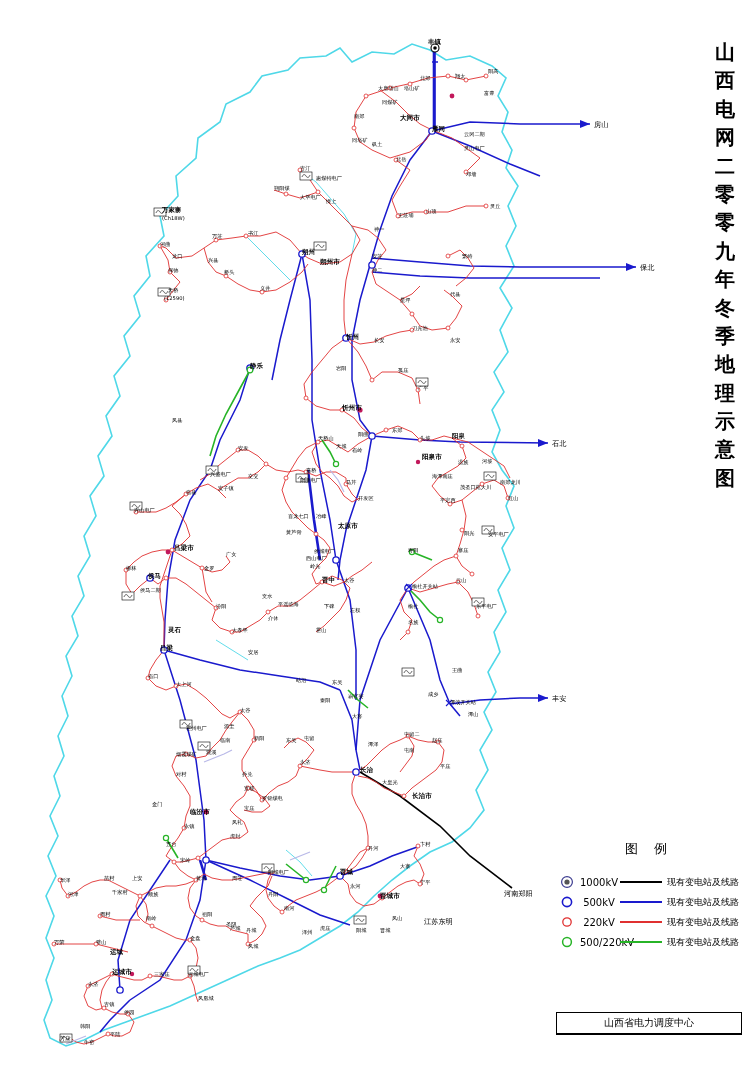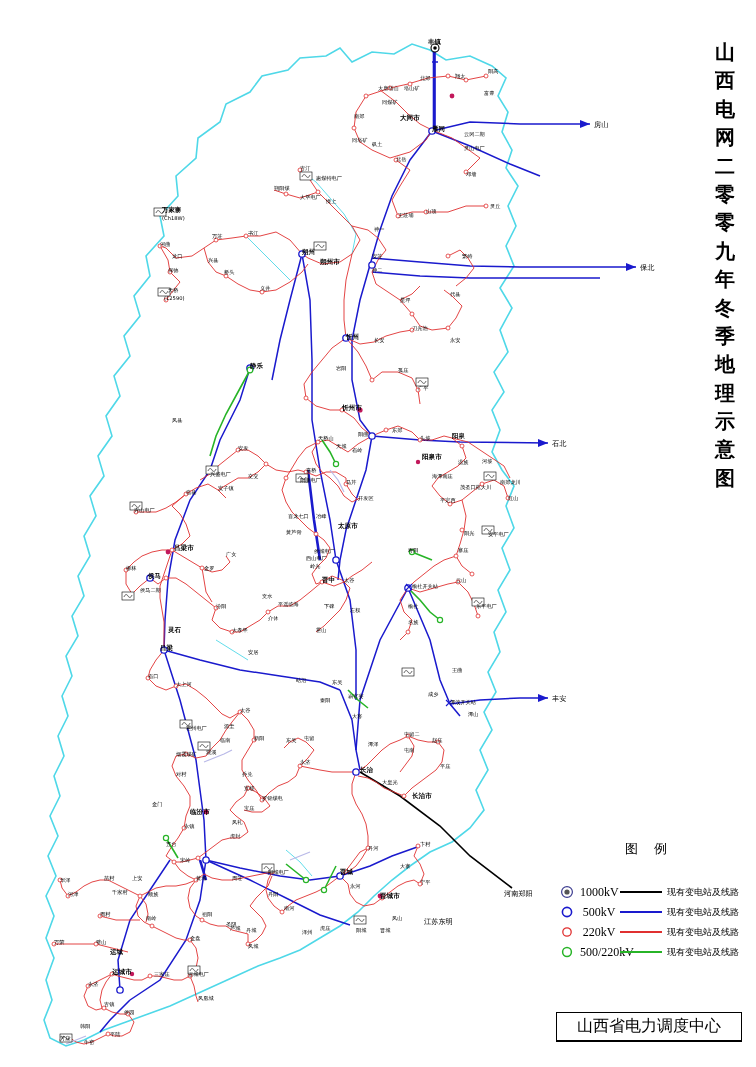--- a/index.html
+++ b/index.html
@@ -34,47 +34,47 @@
   .legend {
     position:absolute;
     left: 556px;
     top: 840px;
     width: 186px;
   }
   .legend-title {
     text-align:center;
     font-size: 13px;
     letter-spacing: 6px;
-    margin-bottom: 24px;
+    margin-bottom: 14px;
     color:#000;
   }
   .legend-row {
     display:flex;
     align-items:center;
     height: 20px;
     font-size: 9px;
     color:#000;
   }
   .legend-sym {
     width: 22px; display:flex; align-items:center; justify-content:center;
     flex: 0 0 22px;
   }
   .legend-line-cell {
     width: 46px; flex: 0 0 46px; display:flex; align-items:center; justify-content:center;
   }
   .legend-label { padding-left:3px; white-space:nowrap; }
-  .kv-label { width: 40px; flex:0 0 40px; font-size:12px; text-align:center; padding-left:2px;font-family:Liberation Serif, serif;}
+  .kv-label { width: 40px; flex:0 0 40px; font-size:10px; text-align:center; padding-left:2px;}
 
   .lbox {
     position:absolute;
     left: 556px;
     top: 1012px;
     width: 186px;
     border: 1px solid #000;
-    font-size: 16px;
+    font-size: 10px;
     color:#000;
   }
   .lbox div {
     text-align:center;
     padding: 3px 0;
   }
   .lbox .sep { border-top:1px solid #000; padding:0; }
   .lbox .l2 { padding: 3px 0; }
 
   

